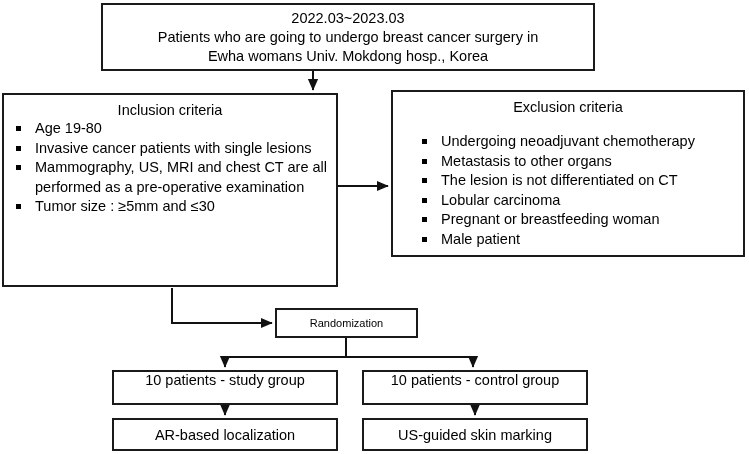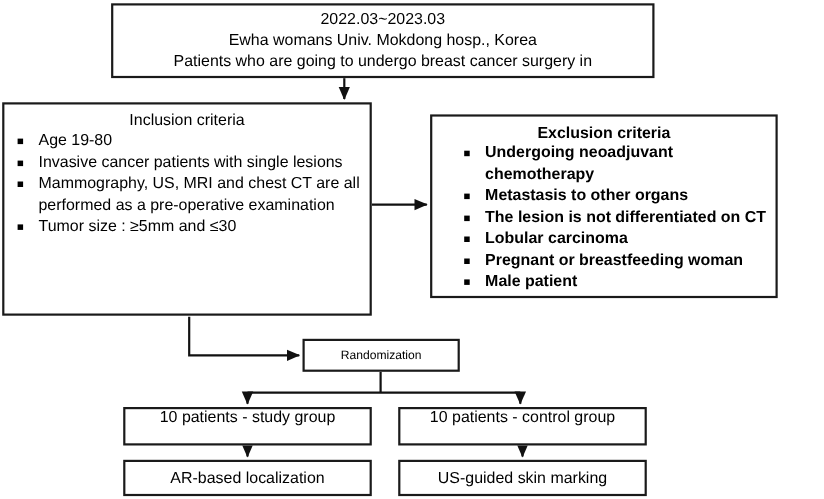--- a/index.html
+++ b/index.html
@@ -48,38 +48,37 @@
   }
   
   #box-inclusion {
     left: 2px;
     top: 93px;
     width: 336px;
     height: 194px;
   }
   #box-exclusion {
     left: 391px;
-    top: 104px;
-    width: 316px;
+    top: 90px;
+    width: 354px;
     height: 167px;
-    font-weight: bold;
   }
   .crit-title {
     text-align: center;
     font-size: 14.5px;
     line-height: 17px;
     padding-top: 7px;
   }
   .crit-list {
     list-style: none;
     margin: 0;
     padding: 0;
   }
   #box-inclusion .crit-list { margin-top: 0; padding-left: 12px; }
-  #box-exclusion .crit-list { padding-left: 29px; }
+  #box-exclusion .crit-list { margin-top: 16px; padding-left: 29px; }
   .crit-item {
     position: relative;
     padding-left: 19px;
     font-size: 14.5px;
     line-height: 19.5px;
     margin-bottom: 0px;
   }
   .bullet-square {
     position: absolute;
     left: 0px;
@@ -146,22 +145,22 @@
       <line x1="473" y1="357" x2="473" y2="367" marker-end="url(#arrowhead)"></line>
 
       <line x1="225" y1="405" x2="225" y2="415" marker-end="url(#arrowhead)"></line>
 
       <line x1="475" y1="405" x2="475" y2="415" marker-end="url(#arrowhead)"></line>
     </g>
   </svg>
 
   <div class="box" id="box-cohort">
     <div class="line">2022.03~2023.03</div>
+    <div class="line">Patients who are going to undergo breast cancer surgery in</div>
     <div class="line">Ewha womans Univ. Mokdong hosp., Korea</div>
-    <div class="line">Patients who are going to undergo breast cancer surgery in</div>
   </div>
 
   <div class="box" id="box-inclusion">
     <div class="crit-title">Inclusion criteria</div>
     <ul class="crit-list">
       <li class="crit-item">
         <span class="bullet-square"></span>
         <span>Age 19-80</span>
       </li>
       <li class="crit-item">

